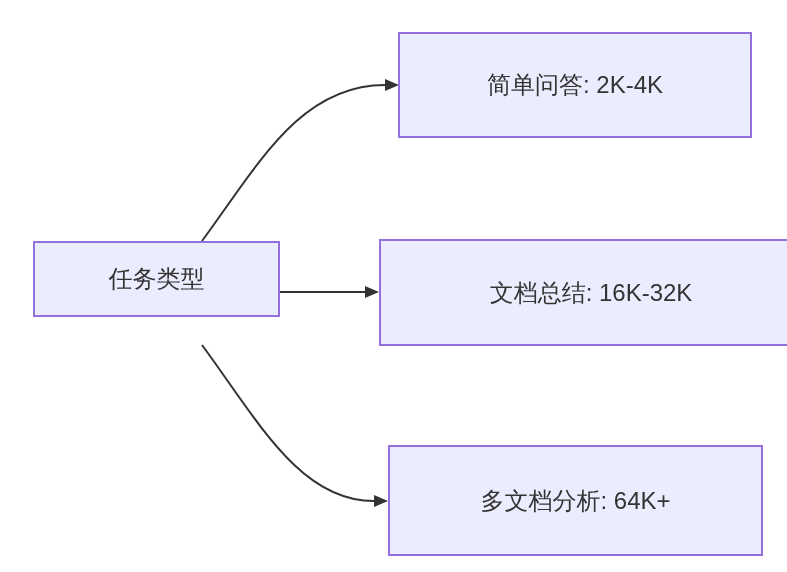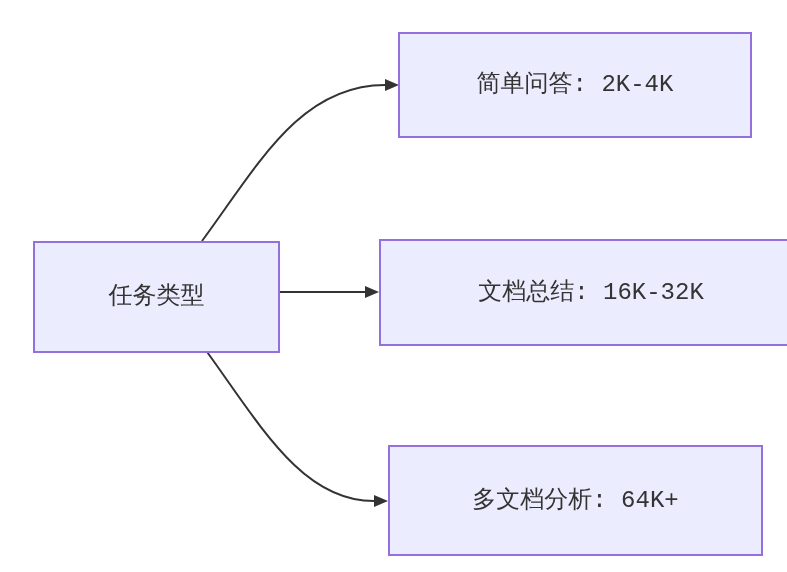--- a/index.html
+++ b/index.html
@@ -30,29 +30,28 @@
   }
   .node {
     position: absolute;
     box-sizing: border-box;
     background: #ECECFF;
     border: 2px solid #9370DB;
     display: flex;
     align-items: center;
     justify-content: center;
     text-align: center;
-    font-family: Liberation Mono, monospace;
   }
   .node-label {
     color: #333333;
     font-size: 24px;
     line-height: 1.3;
     white-space: nowrap;
   }
-  .node-root     { left: 33px;  top: 241px; width: 247px; height: 112px; }
+  .node-root     { left: 33px;  top: 241px; width: 247px; height: 76px; }
   .node-target-0 { left: 398px; top: 32px;  width: 354px; height: 106px; }
   .node-target-1 { left: 379px; top: 239px; width: 424px; height: 107px; }
   .node-target-2 { left: 388px; top: 445px; width: 375px; height: 111px; }
 </style>
 </head>
 <body>
 
 <div class="canvas">
 
   <svg class="edges-layer" width="787" height="572" viewBox="0 0 787 572" xmlns="http://www.w3.org/2000/svg">

